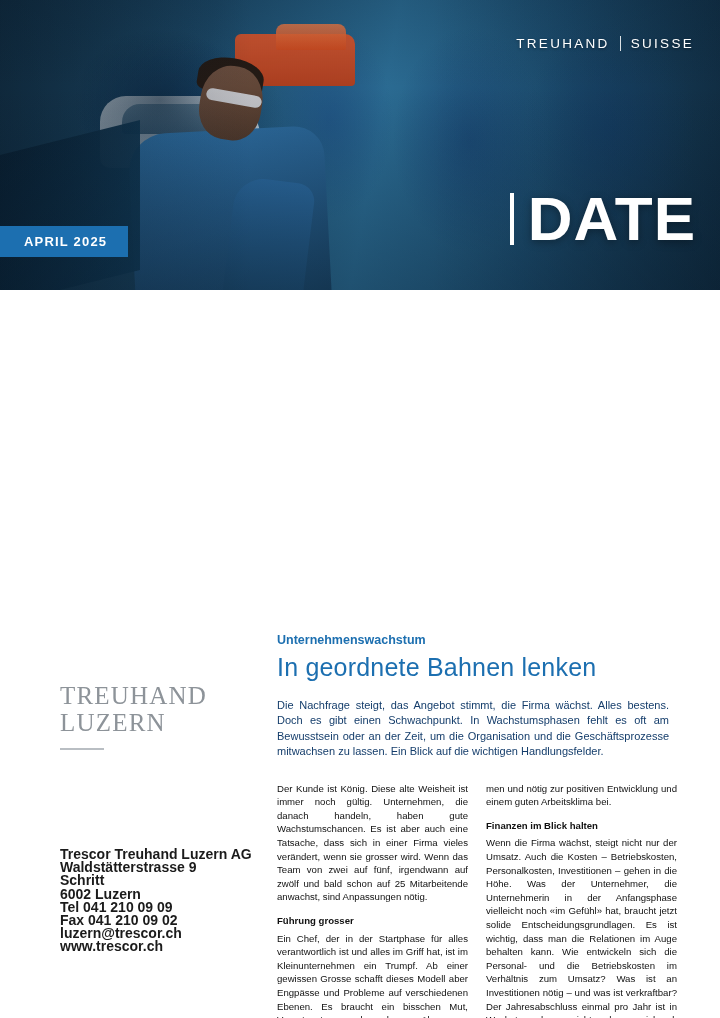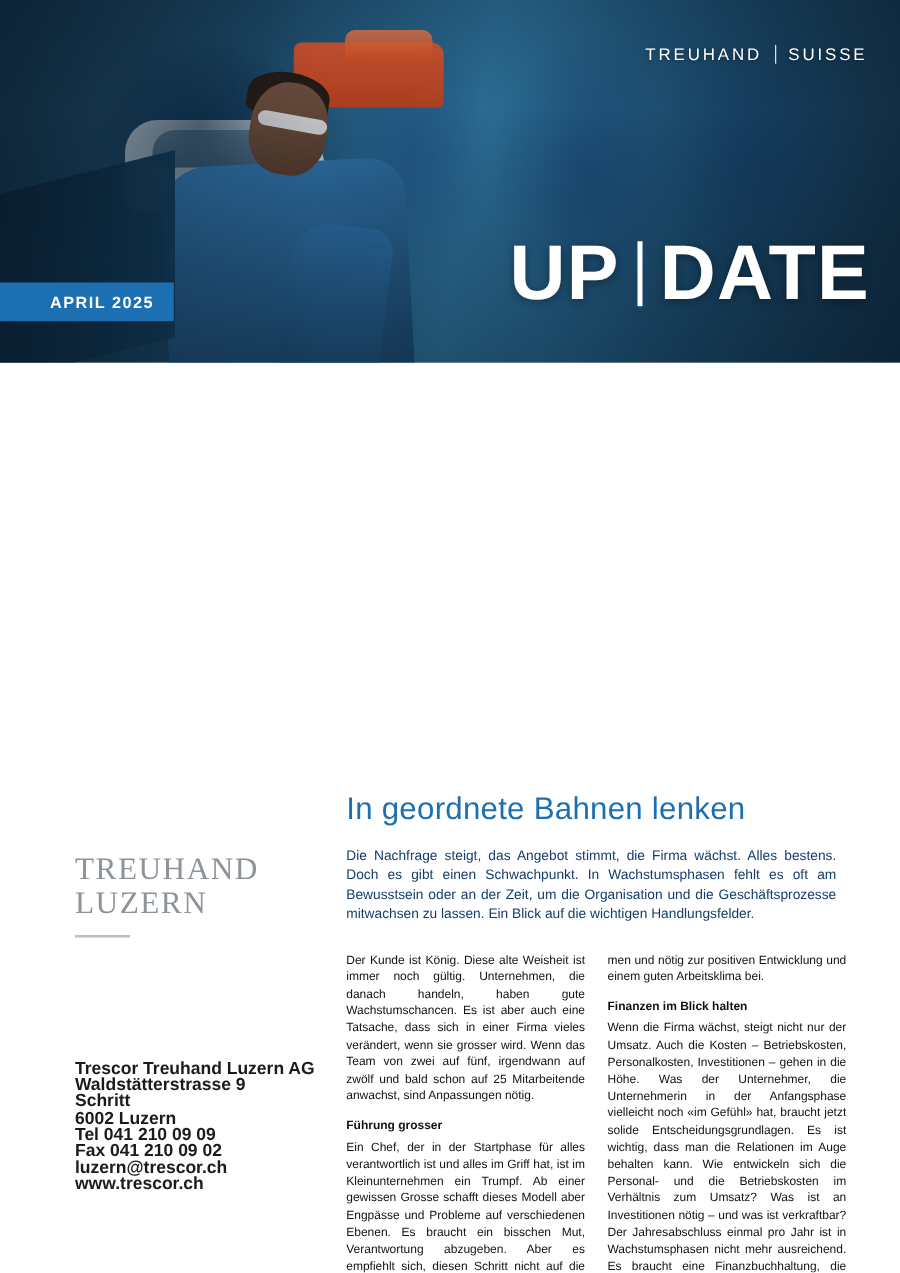--- a/index.html
+++ b/index.html
@@ -149,21 +149,21 @@
 
   .date-badge {
     position:absolute;
     left: 0;
     top: 226px;
     background: #1c6fb0;
     color: #ffffff;
     font-size: 13px;
     font-weight: 700;
     letter-spacing: 1.2px;
-    padding: 8px 16px 8px 40px;
+    padding: 8px 16px 8px 24px;
     min-width: 128px;
   }
 
   
   .page {
     position: relative;
     padding: 0;
   }
 
   .logo-block {
@@ -268,21 +268,20 @@
   </div>
   <div class="hero-vignette"></div>
 
   <div class="brand-top">
     <span>TREUHAND</span>
     <span class="brand-sep"></span>
     <span>SUISSE</span>
   </div>
 
   <div class="update-title">
-    <span>UP</span>
     <span class="update-bar"></span>
     <span>DATE</span>
   </div>
 
   <div class="date-badge">APRIL 2025</div>
 </div>
 
 <div class="page">
 
   <div class="logo-block">
@@ -296,20 +295,21 @@
     <div>Waldstätterstrasse 9</div>
     <div>Schritt</div>
     <div>6002 Luzern</div>
     <div>Tel   041 210 09 09</div>
     <div>Fax  041 210 09 02</div>
     <div>luzern@trescor.ch</div>
     <div>www.trescor.ch</div>
   </div>
 
   <div class="article">
+    <p class="kicker">Unternehmenswachstum</p>
     <h1 class="headline">In geordnete Bahnen lenken</h1>
     <p class="lead">Die Nachfrage steigt, das Angebot stimmt, die Firma wächst. Alles bestens. Doch es gibt einen Schwachpunkt. In Wachstumsphasen fehlt es oft am Bewusstsein oder an der Zeit, um die Organisation und die Geschäftsprozesse mitwachsen zu lassen. Ein Blick auf die wichtigen Handlungsfelder.</p>
 
     <div class="cols">
       <div class="col">
         <p>Der Kunde ist König. Diese alte Weisheit ist immer noch gültig. Unternehmen, die danach handeln, haben gute Wachstumschancen. Es ist aber auch eine Tatsache, dass sich in einer Firma vieles verändert, wenn sie grosser wird. Wenn das Team von zwei auf fünf, irgendwann auf zwölf und bald schon auf 25 Mitarbeitende anwachst, sind Anpassungen nötig.</p>
         <p class="subhead">Führung grosser</p>
         <p>Ein Chef, der in der Startphase für alles verantwortlich ist und alles im Griff hat, ist im Kleinunternehmen ein Trumpf. Ab einer gewissen Grosse schafft dieses Modell aber Engpässe und Probleme auf verschiedenen Ebenen. Es braucht ein bisschen Mut, Verantwortung abzugeben. Aber es empfiehlt sich, diesen Schritt nicht auf die lange Bank zu schieben. Der Aufbau eines (schlanken) Führungsteams ist gleichzeitig Anlass, über die Rechtsform nachzudenken, die am besten zur aktuellen Entwicklung oder zu den Zukunftsplänen der Firma passt. Ein wichtiger Tipp: Denken Sie bei jedem Entwicklungsschritt auch über den firmeninternen Informationsfluss nach. Bewusste Kommunikation schafft Transparenz im Unterneh-</p>
       </div>
       <div class="col">

